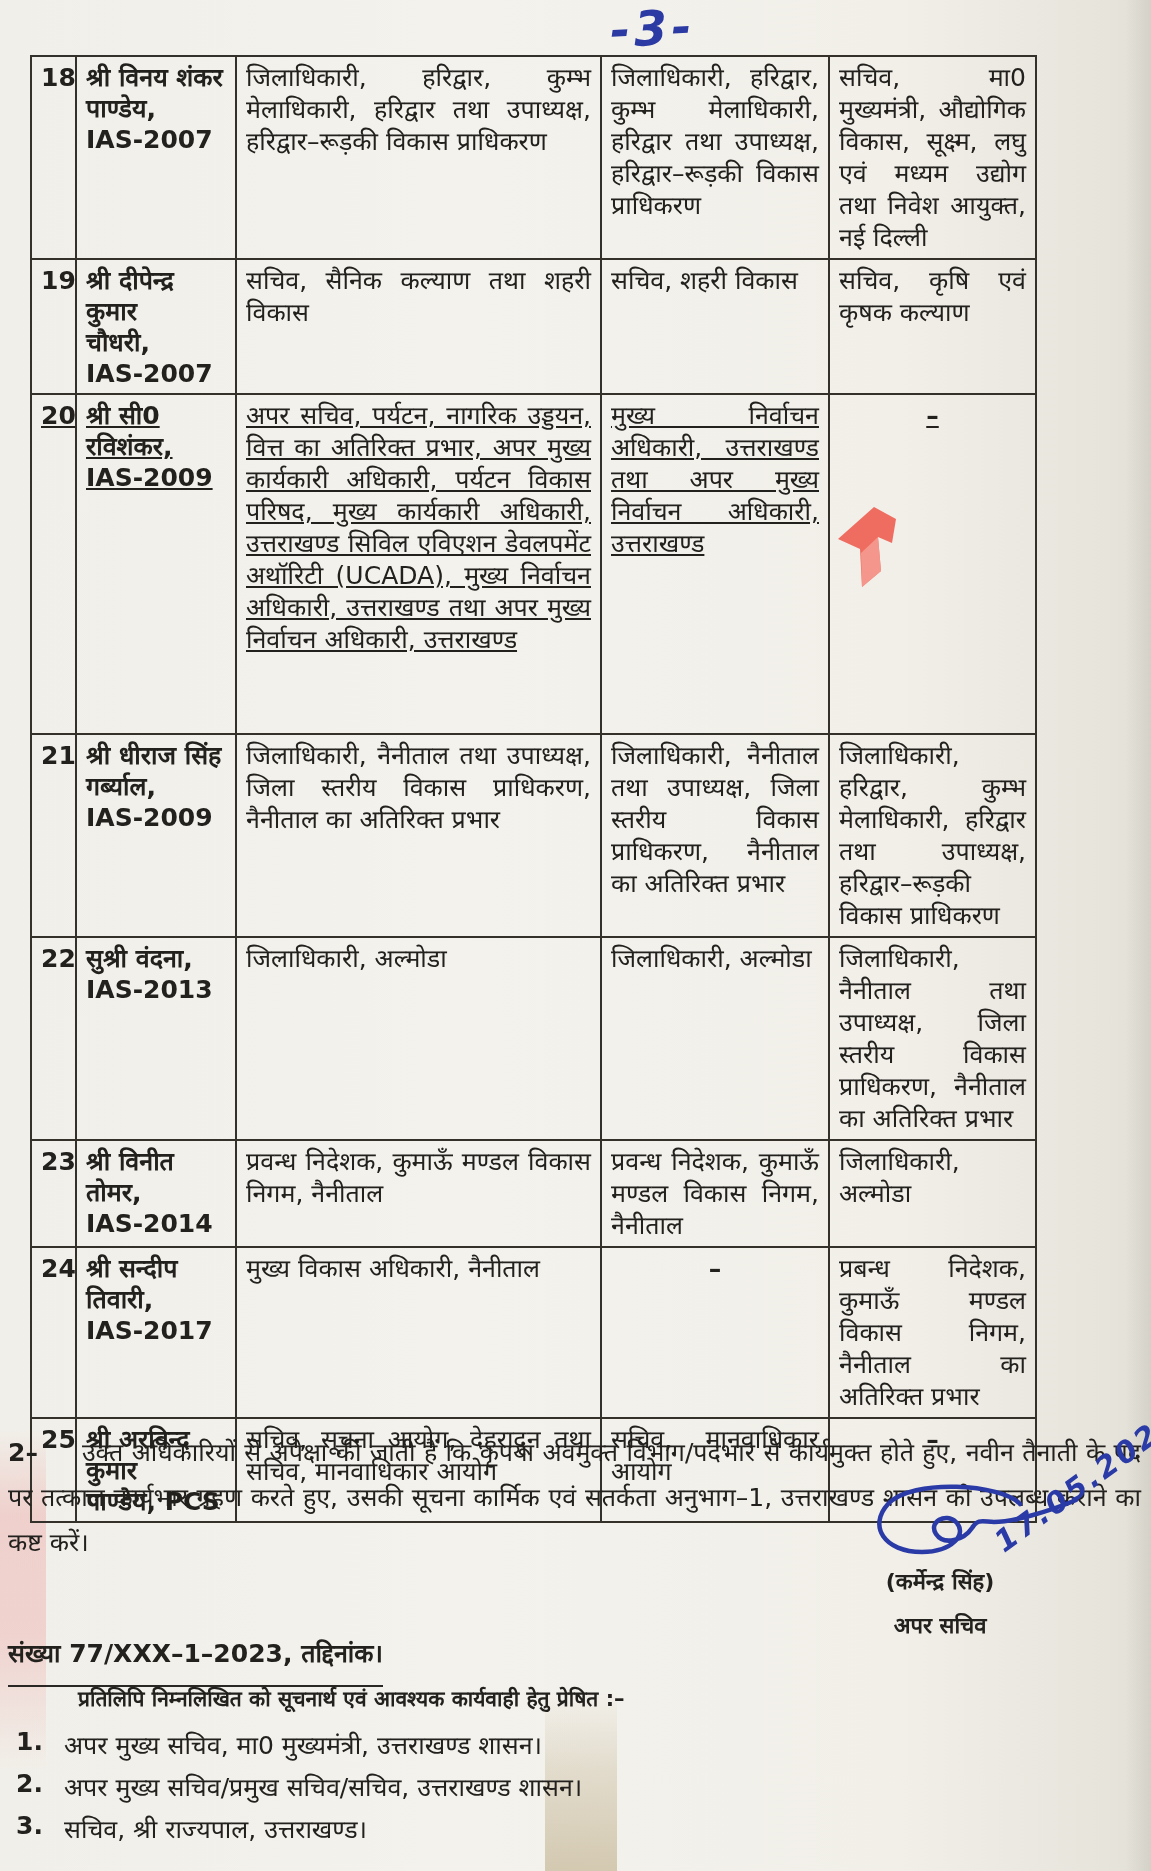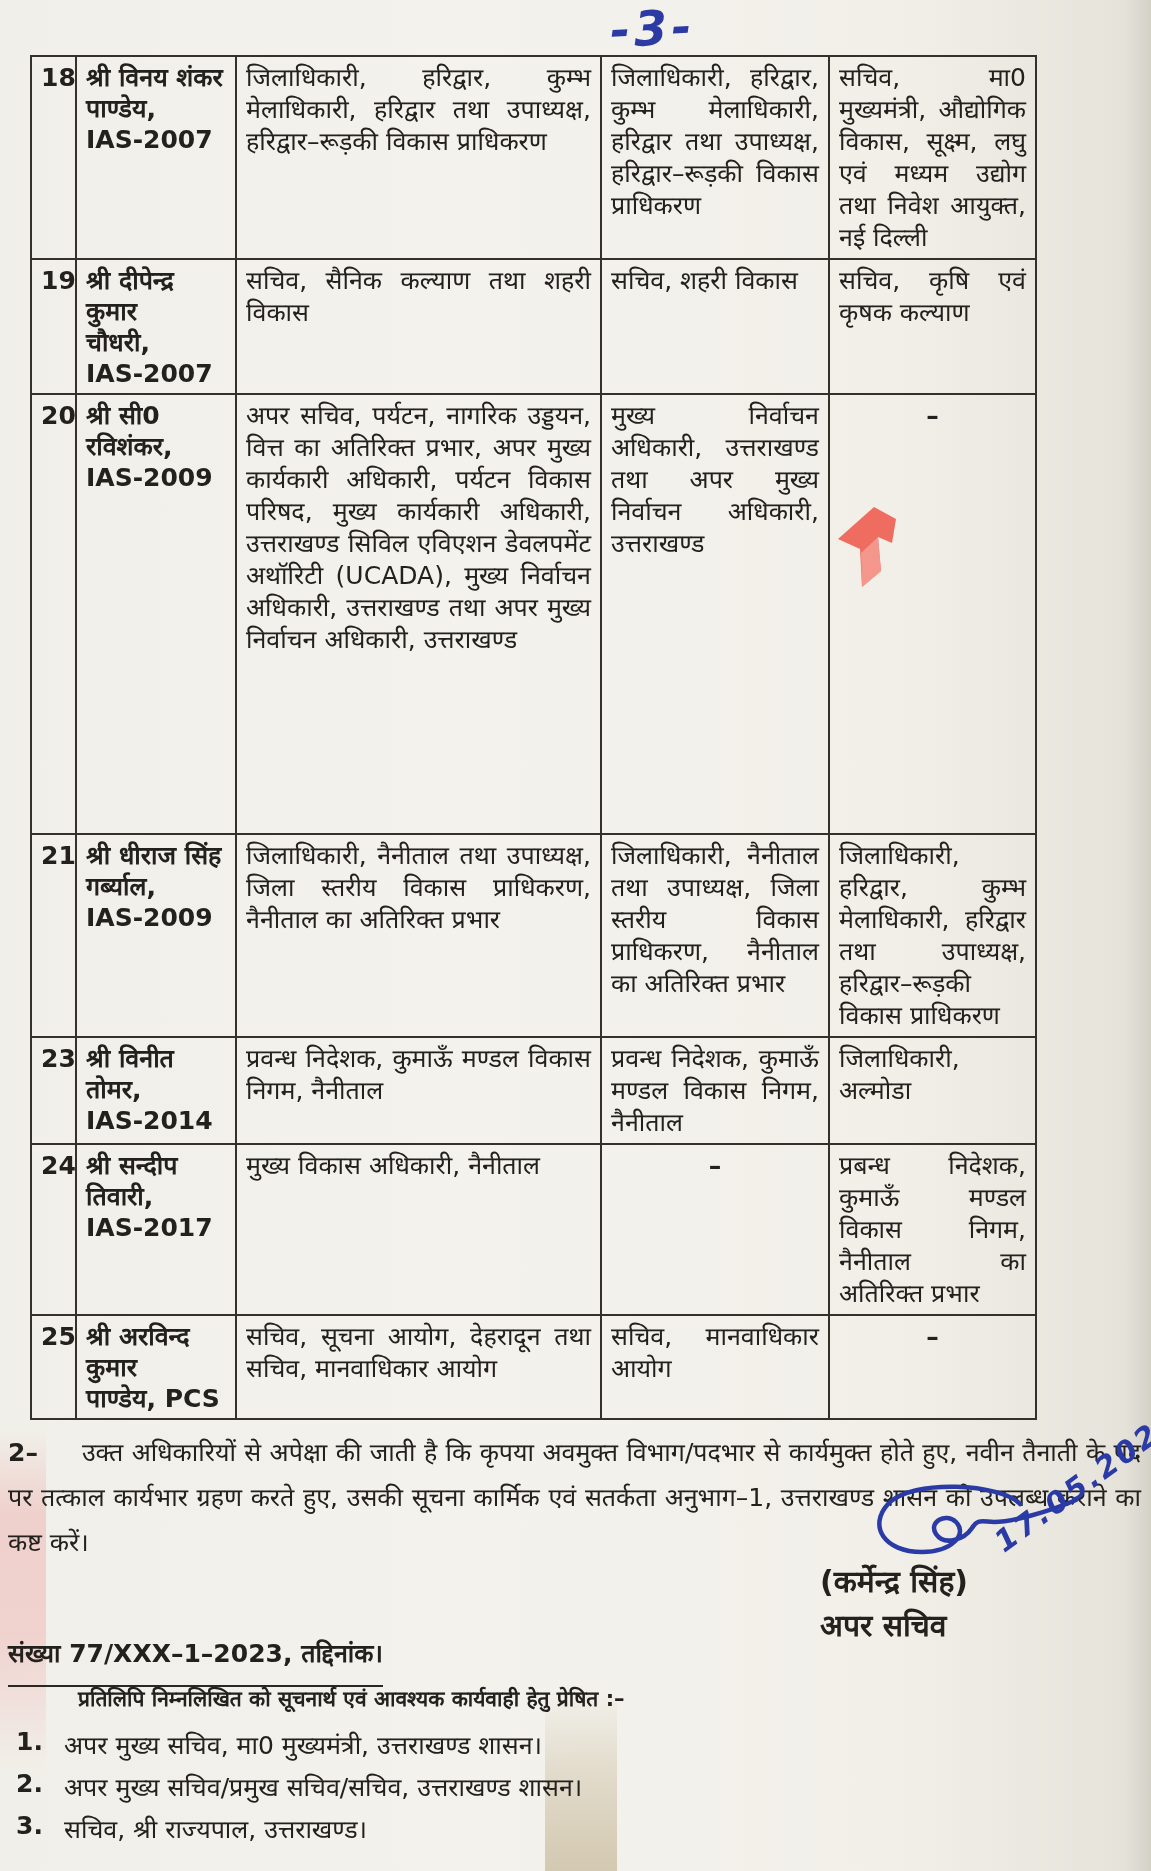--- a/index.html
+++ b/index.html
@@ -44,40 +44,40 @@
   table.doc td{
     border:2px solid #34312b;
     vertical-align:top;
     padding:5px 9px 4px 9px;
     overflow:hidden;
   }
   td.sno{font-weight:700;text-align:center;padding-left:2px;padding-right:2px;}
   td.name{white-space:pre-line;font-weight:600;line-height:31px;}
   td.post{text-align:justify;}
   td.dash{text-align:center;font-weight:600;}
-  tr.r18{height:160px;} tr.r19{height:95px;} tr.r20{height:440px;} tr.r21{height:163px;margin-left:24px;}
+  tr.r18{height:160px;} tr.r19{height:95px;} tr.r20{height:340px;text-decoration:underline;} tr.r21{height:163px;margin-left:24px;}
   tr.r22{height:161px;} tr.r23{height:99px;} tr.r24{height:124px;} tr.r25{height:95px;padding-left:32px;}
   .cell-rel{position:relative;}
   .red-mark{position:absolute;left:4px;top:104px;}
   
   .para2{
     position:absolute;left:8px;top:1430px;width:1133px;
     font-size:25px;line-height:45px;text-align:justify;
   }
   .para2 .num{font-weight:700;margin-right:44px;}
   
   .sig-svg{position:absolute;left:852px;top:1478px;}
   .sig-date{
     position:absolute;left:1008px;top:1524px;
     color:#2a3aa6;font-size:30px;font-weight:600;font-style:italic;letter-spacing:3px;
     transform:rotate(-36deg);transform-origin:left bottom;white-space:nowrap;
   }
   .sig-name{
     position:absolute;left:820px;top:1560px;width:240px;
-    font-size:30px;font-weight:600;line-height:44px;
+    text-align:center;font-size:22px;font-weight:600;line-height:44px;
   }
   
   .ref-line{
     position:absolute;left:8px;top:1635px;
     font-size:25px;font-weight:700;
     border-bottom:2px solid #2a2824;padding-bottom:16px;
   }
   .copy-line{
     position:absolute;left:78px;top:1684px;
     font-size:21px;font-weight:600;
@@ -145,20 +145,28 @@
         </tr>
         <tr class="r21">
           <td class="sno">21</td>
           <td class="name">श्री धीराज सिंह
 गर्ब्याल,
 IAS-2009</td>
           <td class="post">जिलाधिकारी, नैनीताल तथा उपाध्यक्ष, जिला स्तरीय विकास प्राधिकरण, नैनीताल का अतिरिक्त प्रभार</td>
           <td class="post">जिलाधिकारी, नैनीताल तथा उपाध्यक्ष, जिला स्तरीय विकास प्राधिकरण, नैनीताल का अतिरिक्त प्रभार</td>
           <td class="post">जिलाधिकारी, हरिद्वार, कुम्भ मेलाधिकारी, हरिद्वार तथा उपाध्यक्ष, हरिद्वार–रूड़की विकास प्राधिकरण</td>
         </tr>
+        <tr class="r22">
+          <td class="sno">22</td>
+          <td class="name">सुश्री वंदना,
+IAS-2013</td>
+          <td class="post">जिलाधिकारी, अल्मोडा</td>
+          <td class="post">जिलाधिकारी, अल्मोडा</td>
+          <td class="post">जिलाधिकारी, नैनीताल तथा उपाध्यक्ष, जिला स्तरीय विकास प्राधिकरण, नैनीताल का अतिरिक्त प्रभार</td>
+        </tr>
         <tr class="r23">
           <td class="sno">23</td>
           <td class="name">श्री विनीत तोमर,
 IAS-2014</td>
           <td class="post">प्रवन्ध निदेशक, कुमाऊँ मण्डल विकास निगम, नैनीताल</td>
           <td class="post">प्रवन्ध निदेशक, कुमाऊँ मण्डल विकास निगम, नैनीताल</td>
           <td class="post">जिलाधिकारी, अल्मोडा</td>
         </tr>
         <tr class="r24">
           <td class="sno">24</td>

